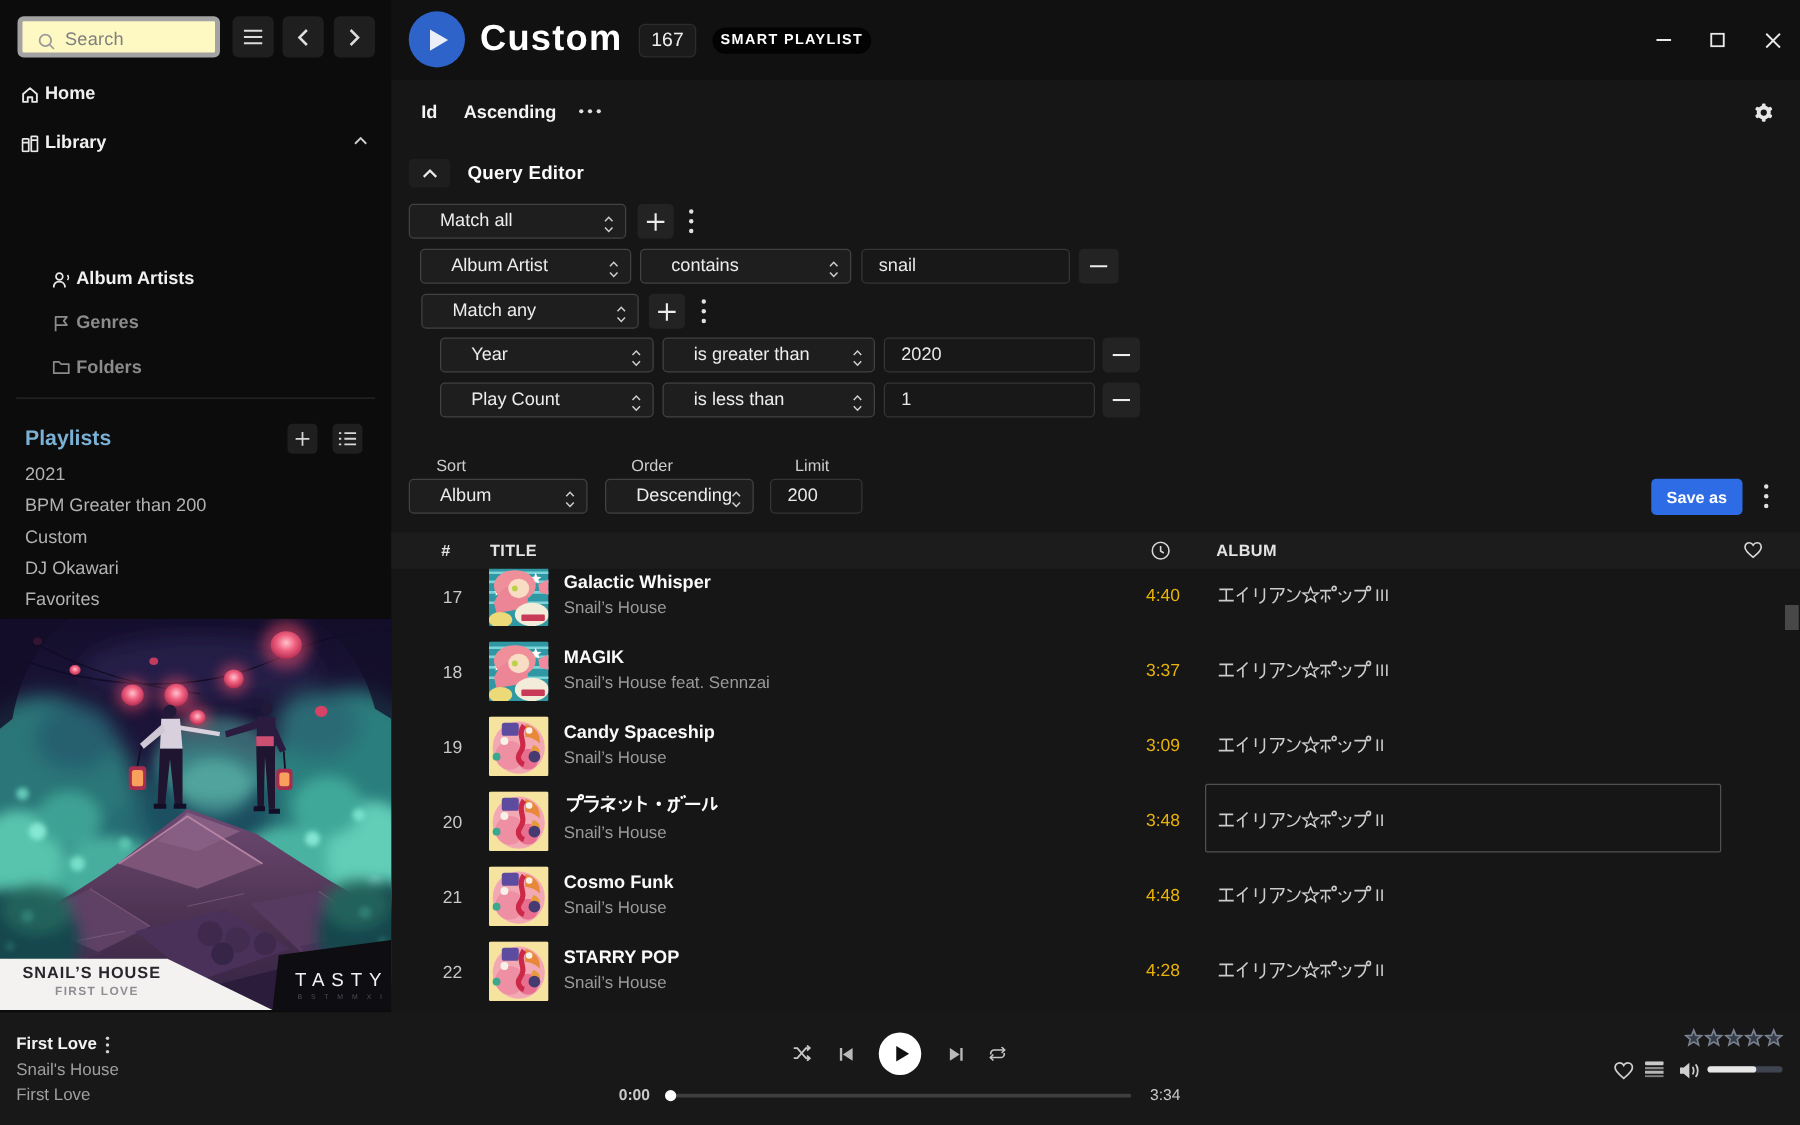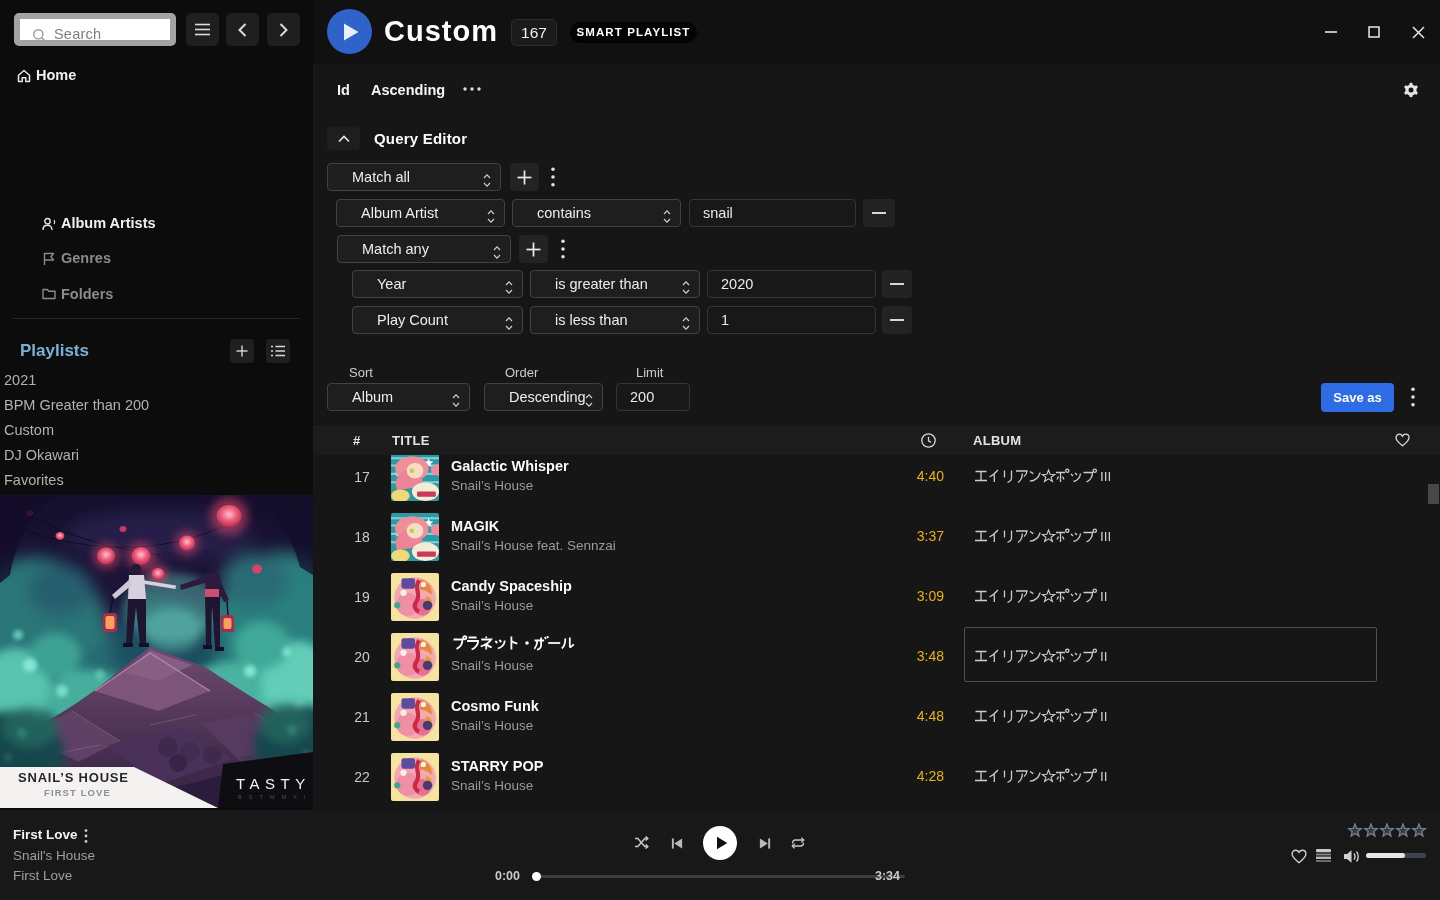--- a/index.html
+++ b/index.html
@@ -3,35 +3,35 @@
 <meta charset="utf-8">
 <style>
 * { margin:0; padding:0; box-sizing:border-box; }
 html,body { width:1440px; height:900px; overflow:hidden; background:#000; }
 body { font-family:"Liberation Sans", sans-serif; -webkit-font-smoothing:antialiased; }
 .abs { position:absolute; }
 #app { position:relative; width:1440px; height:900px; background:#161616; }
 
 
 #sidebar { position:absolute; left:0; top:0; width:313px; height:810px; background:#0c0c0c; }
-#searchbox { position:absolute; left:14px; top:13px; width:162px; height:33px; background:#ffffff; border:6px solid #a3a3a3; border-radius:5px; }
+#searchbox { position:absolute; left:14px; top:13px; width:162px; height:33px; background:#fef9c3; border:4px solid #a3a3a3; border-radius:5px; }
 #searchbox .ph { position:absolute; left:34px; top:7px; font-size:14.5px; color:#7e7e7e; letter-spacing:.2px; }
 .sbtn { position:absolute; top:13px; width:33px; height:33px; background:#1f1f1f; border-radius:5px; display:flex; align-items:center; justify-content:center; color:#dcdcdc; }
 .navitem { position:absolute; left:0; width:313px; height:34px; display:flex; align-items:center; color:#f0f0f0; font-weight:bold; font-size:14.5px; }
 .navitem .ico { position:absolute; left:17px; width:13px; height:13px; color:#e8e8e8; }
 .navitem .ico svg, .sub .ico svg { display:block; }
 .sub .ico { left:42px; }
 .navitem .txt { position:absolute; left:36px; }
 .sub .txt { position:absolute; left:61px; }
 .dim { color:#8b8b8b !important; }
 .dim .ico { color:#8b8b8b; }
 #divider { position:absolute; left:13px; top:318px; width:287px; height:1px; background:#282828; }
 #plheading { position:absolute; left:20px; top:341px; font-size:17px; font-weight:bold; color:#7cb1d6; }
 .plbtn { position:absolute; top:339px; width:24px; height:24px; background:#1f1f1f; border-radius:4px; display:flex; align-items:center; justify-content:center; color:#d8d8d8; }
-.plitem { position:absolute; left:4px; font-size:14.5px; color:#b2b2b2; }
+.plitem { position:absolute; left:20px; font-size:14.5px; color:#b2b2b2; }
 #art { position:absolute; left:0; top:495px; width:313px; height:313px; }
 
 
 #topstrip { position:absolute; left:313px; top:0; width:1127px; height:64px; background:#111111; }
 #playcircle { position:absolute; left:327px; top:9px; width:45px; height:45px; border-radius:50%; background:#2e63c9; }
 #playcircle svg { position:absolute; left:15px; top:13px; }
 #title { position:absolute; left:384px; top:15px; font-size:29px; font-weight:bold; color:#fff; letter-spacing:1px; }
 #cntbadge { position:absolute; left:511px; top:19px; width:46px; height:27px; background:#1b1b1b; border:1px solid #2c2c2c; border-radius:5px; color:#efefef; font-size:15.5px; text-align:center; line-height:25px; }
 #smartpill { position:absolute; left:570px; top:22px; width:127px; height:21px; background:#030303; border-radius:11px; color:#fff; font-size:11.5px; font-weight:bold; letter-spacing:1.1px; text-align:center; line-height:21px; }
 .winbtn { position:absolute; top:0; width:44px; height:64px; display:flex; align-items:center; justify-content:center; color:#e9e9e9; }
@@ -70,21 +70,21 @@
 #scrollthumb { position:absolute; left:1428px; top:484px; width:11px; height:20px; background:#484848; }
 
 
 #player { position:absolute; left:0; top:810px; width:1440px; height:90px; background:#181818; }
 #np-title { position:absolute; left:13px; top:17px; font-size:13.5px; font-weight:bold; color:#f2f2f2; }
 #np-artist { position:absolute; left:13px; top:38px; font-size:13.5px; color:#9f9f9f; }
 #np-album { position:absolute; left:13px; top:58px; font-size:13.5px; color:#9f9f9f; }
 .pcico { position:absolute; color:#d9d9d9; }
 #bigplay { position:absolute; left:703px; top:16px; width:34px; height:34px; border-radius:50%; background:#fff; }
 #ptime0 { position:absolute; left:470px; top:59px; width:50px; text-align:right; font-size:12.5px; font-weight:bold; color:#c9c9c9; }
-#ptime1 { position:absolute; left:875px; top:59px; font-size:12.5px; font-weight:bold; color:#c9c9c9; }
+#ptime1 { position:absolute; left:920px; top:59px; font-size:12.5px; font-weight:normal; color:#c9c9c9; }
 #ptrack { position:absolute; left:535px; top:64.5px; width:370px; height:3px; background:#3e3e3e; border-radius:2px; }
 #pknob { position:absolute; left:532px; top:61.5px; width:9px; height:9px; border-radius:50%; background:#fff; }
 #vtrack { position:absolute; left:1366px; top:42.5px; width:60px; height:5px; background:#3e4450; border-radius:2.5px; }
 #vfill { position:absolute; left:1366px; top:42.5px; width:39px; height:5px; background:#e6e6e6; border-radius:2.5px; }
 </style>
 </head>
 <body>
 <div id="app">
 
 <svg width="0" height="0" style="position:absolute">
@@ -205,20 +205,36 @@
         </svg>
       </div>
 
   <div class="navitem" style="top:58px">
     <span class="ico">
           <svg width="14" height="14" viewBox="0 0 14 14">
             <path d="M1.5 6.2 L7 1.5 L12.5 6.2 V12.5 H8.8 V8.8 H5.2 V12.5 H1.5 Z" fill="none" stroke="currentColor" stroke-width="1.5" stroke-linejoin="round"></path>
           </svg>
         </span>
     <span class="txt">Home</span>
+  </div>
+  <div class="navitem" style="top:97px">
+    <span class="ico">
+          <svg width="14" height="14" viewBox="0 0 14 14">
+            <g fill="none" stroke="currentColor" stroke-width="1.4">
+              <rect x="1" y="3" width="5" height="10" rx="0.5"></rect>
+              <rect x="8" y="1" width="5" height="12" rx="0.5"></rect>
+              <line x1="1" y1="6" x2="6" y2="6"></line>
+              <line x1="8" y1="4" x2="13" y2="4"></line>
+            </g>
+          </svg>
+        </span>
+    <span class="txt">Library</span>
+    <svg class="abs" style="left:283px;top:12px" width="11" height="7" viewBox="0 0 11 7">
+          <path d="M1 6 L5.5 1.5 L10 6" fill="none" stroke="#cfcfcf" stroke-width="1.5"></path>
+        </svg>
   </div>
   <div class="navitem sub" style="top:206px">
     <span class="ico">
           <svg width="15" height="14" viewBox="0 0 15 14">
             <g fill="none" stroke="currentColor" stroke-width="1.4">
               <circle cx="5.5" cy="4.2" r="2.7"></circle>
               <path d="M1 13 C1 9.8 3 8.3 5.5 8.3 C8 8.3 10 9.8 10 13"></path>
               <path d="M12 3 C13 4.3 13 5.7 12 7" stroke-width="1.2"></path>
             </g>
           </svg>

